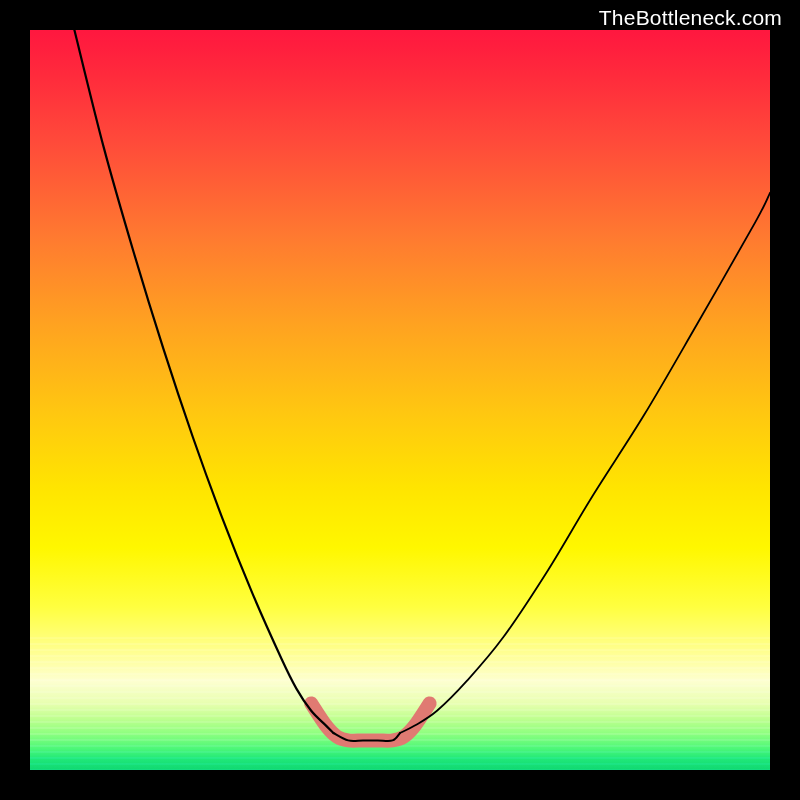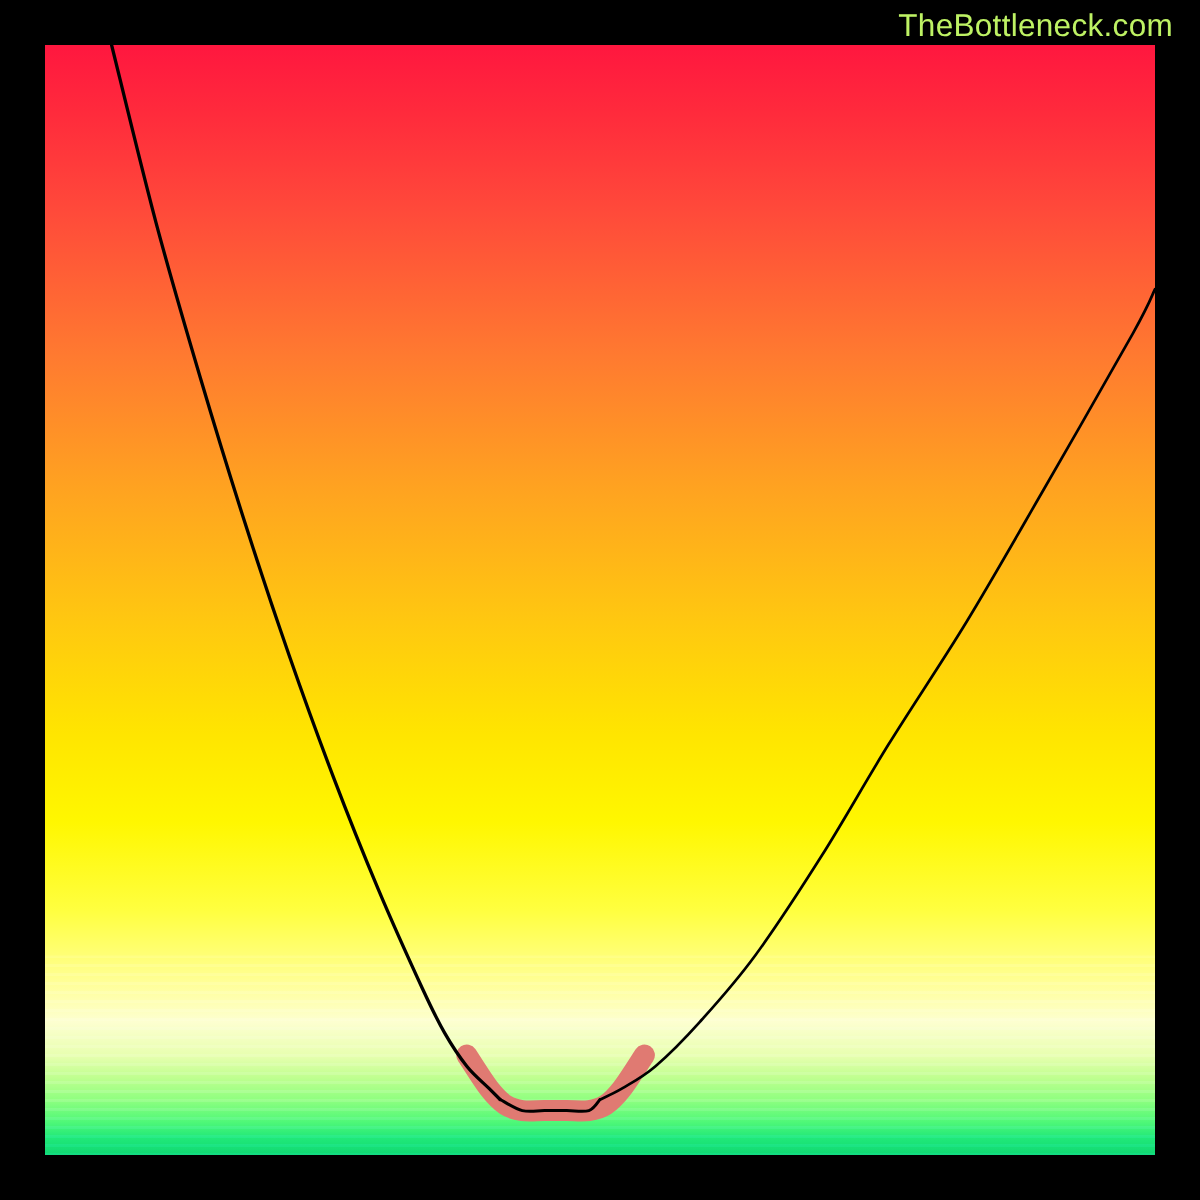--- a/index.html
+++ b/index.html
@@ -64,21 +64,21 @@
       rgba(0,0,0,0.0) 2px,
       rgba(0,0,0,0.0) 6px
     );
     mix-blend-mode: overlay;
     pointer-events: none;
   }
   .watermark {
     position: absolute;
     top: 6px;
     right: 18px;
-    color: #bef264;
+    color: #ffffff;
     font-size: 21px;
     font-weight: 500;
     letter-spacing: 0.2px;
     user-select: none;
   }
   svg.curves {
     position: absolute;
     left: 0;
     top: 0;
     width: 100%;

